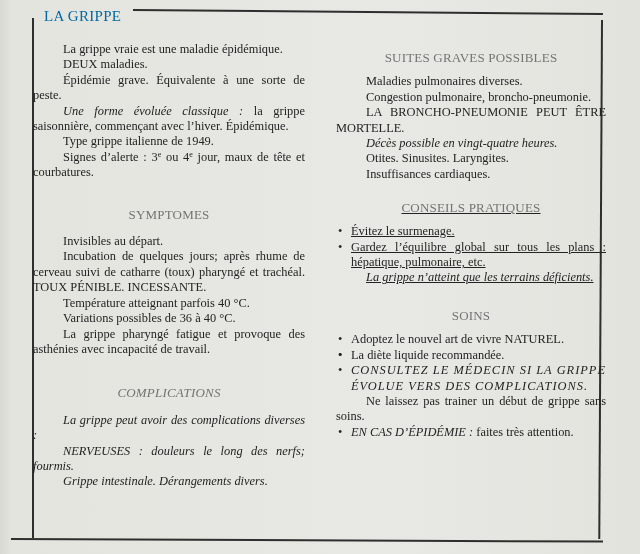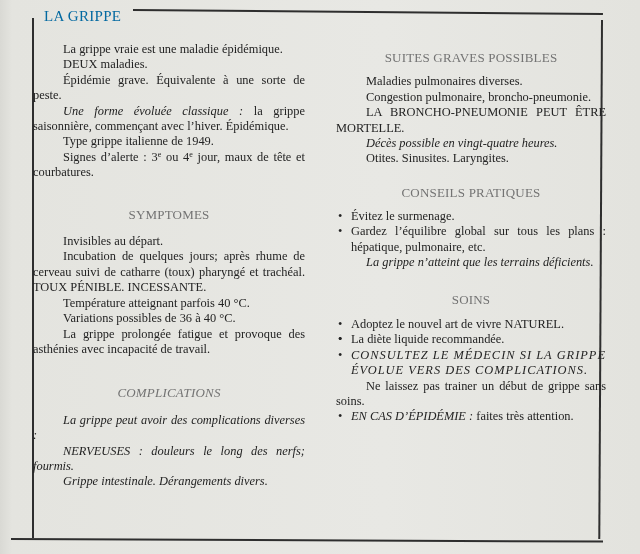--- a/index.html
+++ b/index.html
@@ -122,42 +122,43 @@
     <p class="ind">Type grippe italienne de 1949.</p>
     <p class="ind"><span>Signes d’alerte : 3</span><sup>e</sup><span> ou 4</span><sup>e</sup><span> jour, maux de tête et courbatures.</span></p>
   </div>
 
   <div class="sec" style="margin-top:26px;">
     <div class="h">SYMPTOMES</div>
     <p class="ind" style="margin-top:12px;">Invisibles au départ.</p>
     <p class="ind">Incubation de quelques jours; après rhume de cerveau suivi de catharre (toux) pharyngé et trachéal. TOUX PÉNIBLE. INCESSANTE.</p>
     <p class="ind">Température atteignant parfois 40 °C.</p>
     <p class="ind">Variations possibles de 36 à 40 °C.</p>
-    <p class="ind">La grippe prolongée fatigue et provoque des asthénies avec incapacité de travail.</p>
+    <p class="ind">La grippe pharyngé fatigue et provoque des asthénies avec incapacité de travail.</p>
   </div>
 
   <div class="sec" style="margin-top:28px;font-style:italic;">
     <div class="h">COMPLICATIONS</div>
     <p class="ind" style="margin-top:12px;">La grippe peut avoir des complications diverses :</p>
     <p class="ind">NERVEUSES : douleurs le long des nerfs; fourmis.</p>
     <p class="ind">Grippe intestinale. Dérangements divers.</p>
   </div>
 </div>
 
 <div class="col col-right">
   <div class="sec-r" style="margin-top:8px;">
     <div class="h">SUITES GRAVES POSSIBLES</div>
     <p class="ind">Maladies pulmonaires diverses.</p>
     <p class="ind">Congestion pulmonaire, broncho-pneumonie.</p>
     <p class="ind">LA BRONCHO-PNEUMONIE PEUT ÊTRE MORTELLE.</p>
     <p class="ind"><em>Décès possible en vingt-quatre heures.</em></p>
     <p class="ind">Otites. Sinusites. Laryngites.</p>
+    <p class="ind">Insuffisances cardiaques.</p>
   </div>
 
-  <div class="sec-r" style="margin-top:18px;">
+  <div class="sec-r" style="margin-top:18px;text-decoration:underline;">
     <div class="h" style="line-height:15px;">
       <div>CONSEILS PRATIQUES</div>
     </div>
     <ul>
       <li><span class="bullet">•</span><span>Évitez le surmenage.</span></li>
       <li><span class="bullet">•</span><span>Gardez l’équilibre global sur tous les plans : hépatique, pulmonaire, etc.</span></li>
     </ul>
     <p class="ind"><em>La grippe n’atteint que les terrains déficients.</em></p>
   </div>
 

